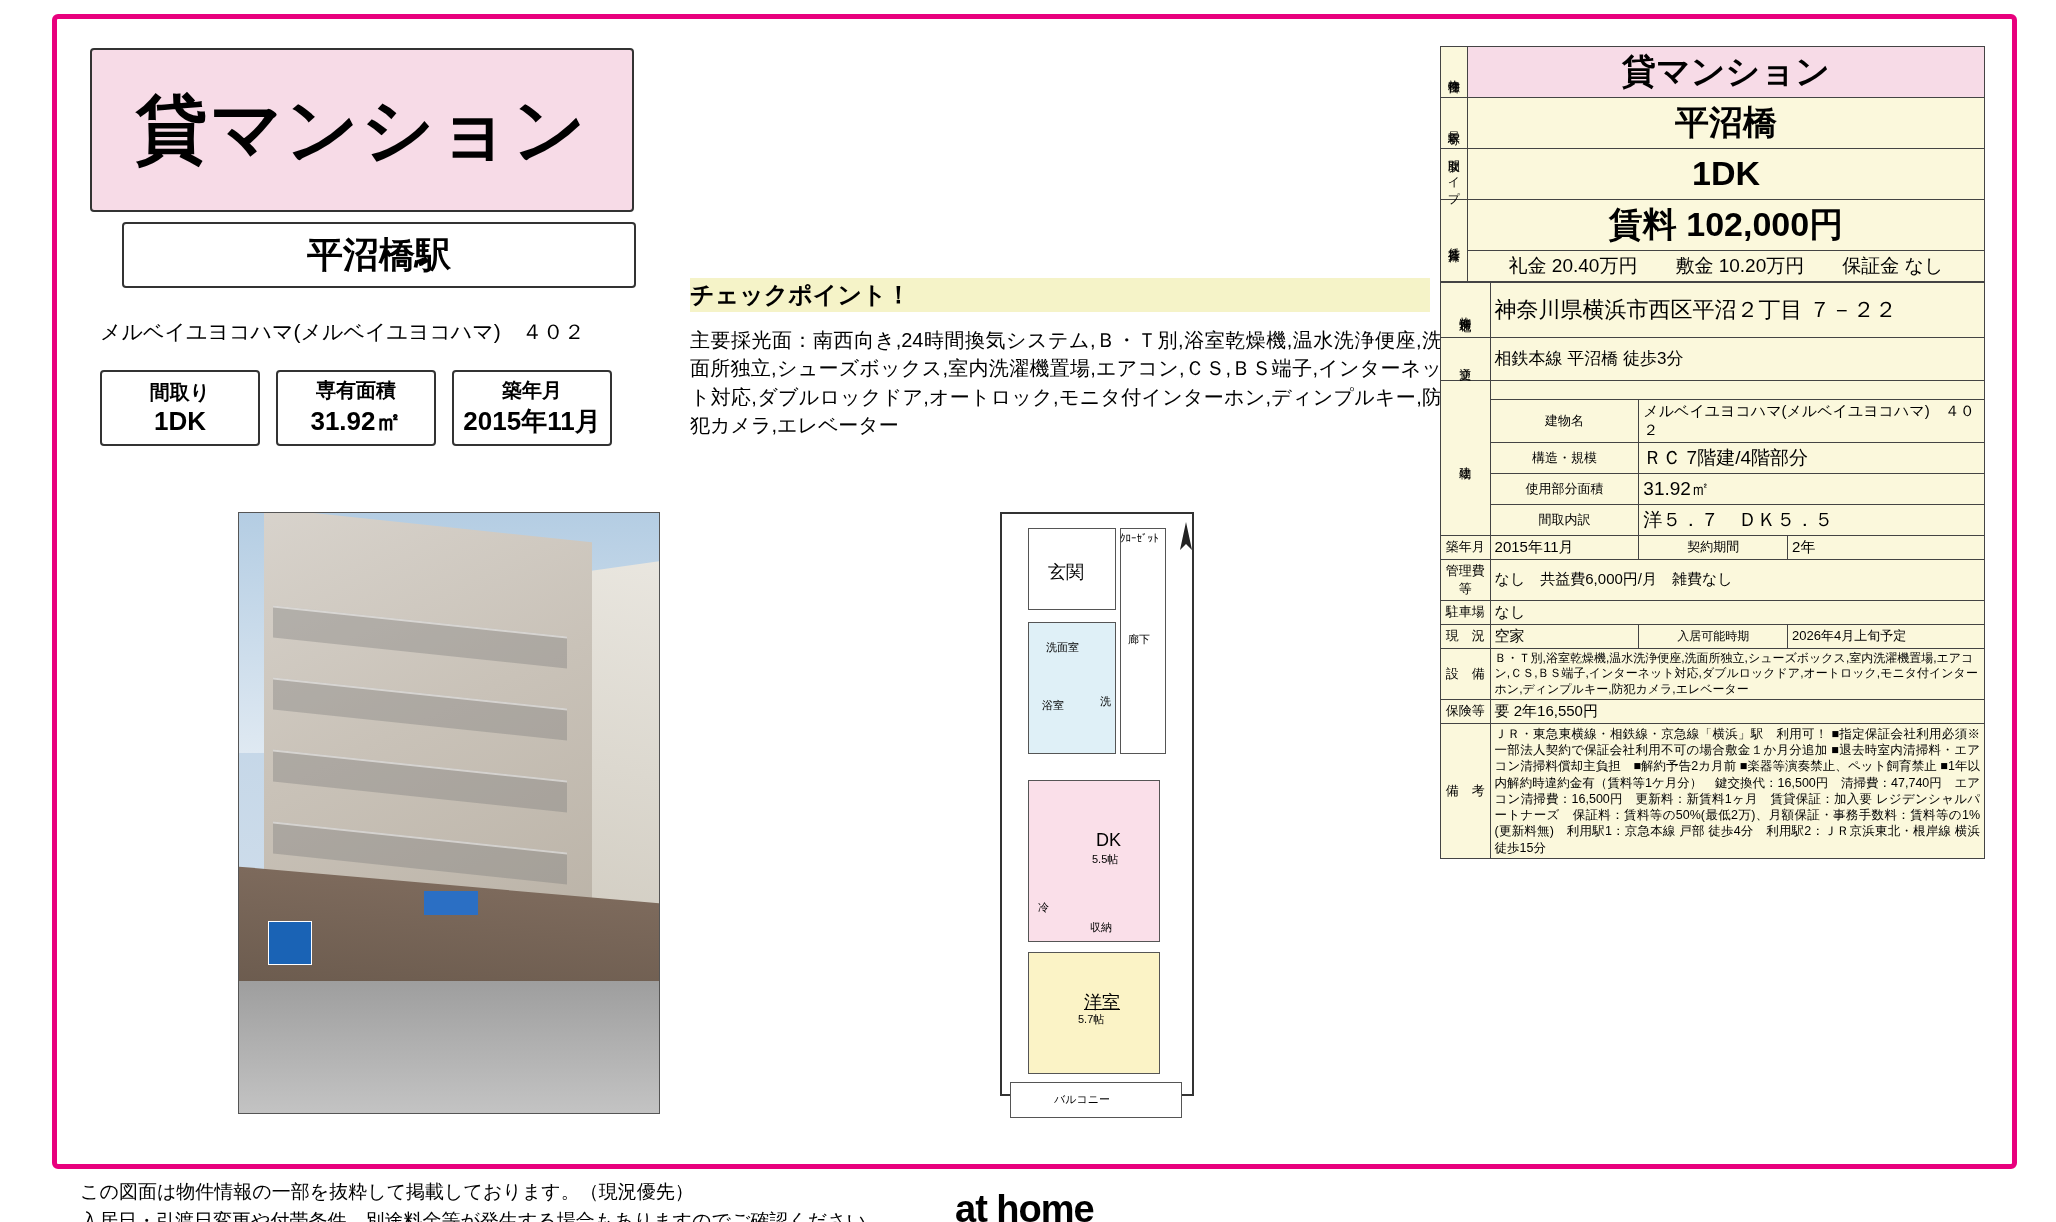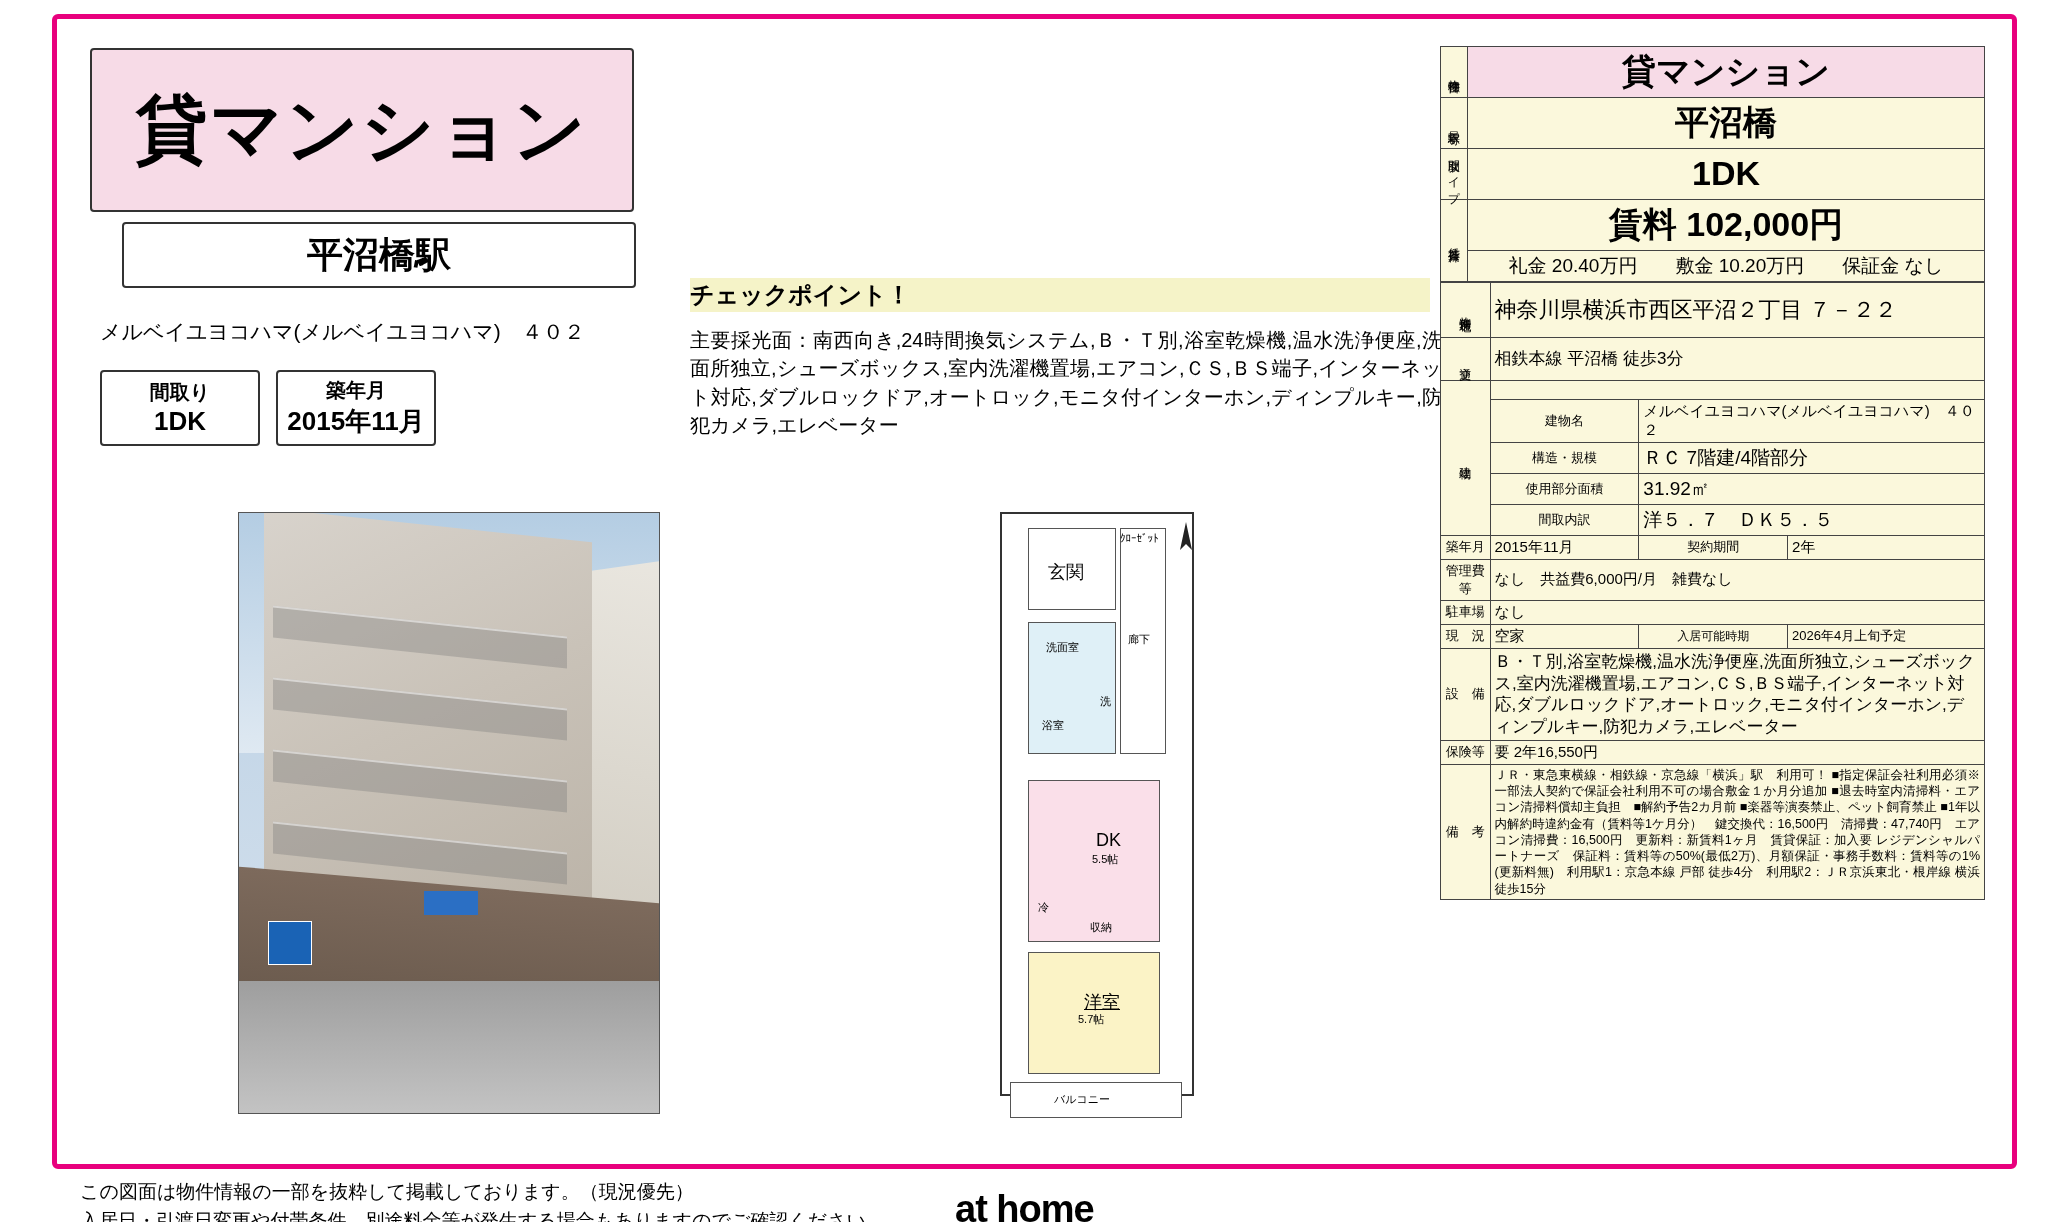--- a/index.html
+++ b/index.html
@@ -153,21 +153,21 @@
   .c22 { font-size:22px; }
   .c19 { font-size:19px; }
   .c17 { font-size:17px; }
   .c15 { font-size:15px; }
   .c13 { font-size:13px; }
   .c12 { font-size:12px; }
   .cream { background:#fbf8dc; }
   .ctr { text-align:center; }
   .blk2 { margin-top:0; }
   .remarks { font-size:12.5px; line-height:1.3; text-align:justify; }
-  .equip { font-size:17px; line-height:1.28; }
+  .equip { font-size:12px; line-height:1.28; }
   
   .foot-left {
     position:absolute; left:80px; top:1178px; width:900px;
     font-size:19px; line-height:1.5;
   }
   .athome {
     position:absolute; left:955px; top:1188px;
     font-size:38px; font-weight:bold; letter-spacing:-1px;
   }
   .foot-right {
@@ -188,20 +188,24 @@
   </div>
   <div class="station-box">
     <span>平沼橋駅</span>
   </div>
   <div class="bldg-name">メルベイユヨコハマ(メルベイユヨコハマ)　４０２</div>
 
   <div class="spec-row">
     <div class="spec-cell">
       <div class="lbl">間取り</div>
       <div class="val">1DK</div>
+    </div>
+    <div class="spec-cell">
+      <div class="lbl">専有面積</div>
+      <div class="val">31.92㎡</div>
     </div>
     <div class="spec-cell">
       <div class="lbl">築年月</div>
       <div class="val">2015年11月</div>
     </div>
   </div>
 
   <div class="cp-title">チェックポイント！</div>
   <div class="cp-body">主要採光面：南西向き,24時間換気システム,Ｂ・Ｔ別,浴室乾燥機,温水洗浄便座,洗面所独立,シューズボックス,室内洗濯機置場,エアコン,ＣＳ,ＢＳ端子,インターネット対応,ダブルロックドア,オートロック,モニタ付インターホン,ディンプルキー,防犯カメラ,エレベーター</div>
 
@@ -225,21 +229,21 @@
     <div class="fp-hall"></div>
     <div class="fp-wet"></div>
     <div class="fp-room-dk"></div>
     <div class="fp-room-yo"></div>
     <div class="fp-balcony"></div>
 
     <div class="fp-txt sm" style="left:120px; top:20px;text-align:right;">ｸﾛｰｾﾞｯﾄ</div>
     <div class="fp-txt" style="left:48px; top:48px;">玄関</div>
     <div class="fp-txt sm" style="left:128px; top:120px;">廊下</div>
     <div class="fp-txt sm" style="left:46px; top:128px;">洗面室</div>
-    <div class="fp-txt sm" style="left:42px; top:186px;margin-top:20px;">浴室</div>
+    <div class="fp-txt sm" style="left:42px; top:186px;">浴室</div>
     <div class="fp-txt sm" style="left:100px; top:182px;">洗</div>
     <div class="fp-txt" style="left:96px; top:318px;">DK</div>
     <div class="fp-txt sm" style="left:92px; top:340px;">5.5帖</div>
     <div class="fp-txt sm" style="left:38px; top:388px;">冷</div>
     <div class="fp-txt sm" style="left:90px; top:408px;">収納</div>
     <div class="fp-txt" style="left:84px; top:478px;text-decoration:underline;">洋室</div>
     <div class="fp-txt sm" style="left:78px; top:500px;">5.7帖</div>
     <div class="fp-txt sm" style="left:54px; top:580px;">バルコニー</div>
 
     <div class="fp-compass">

